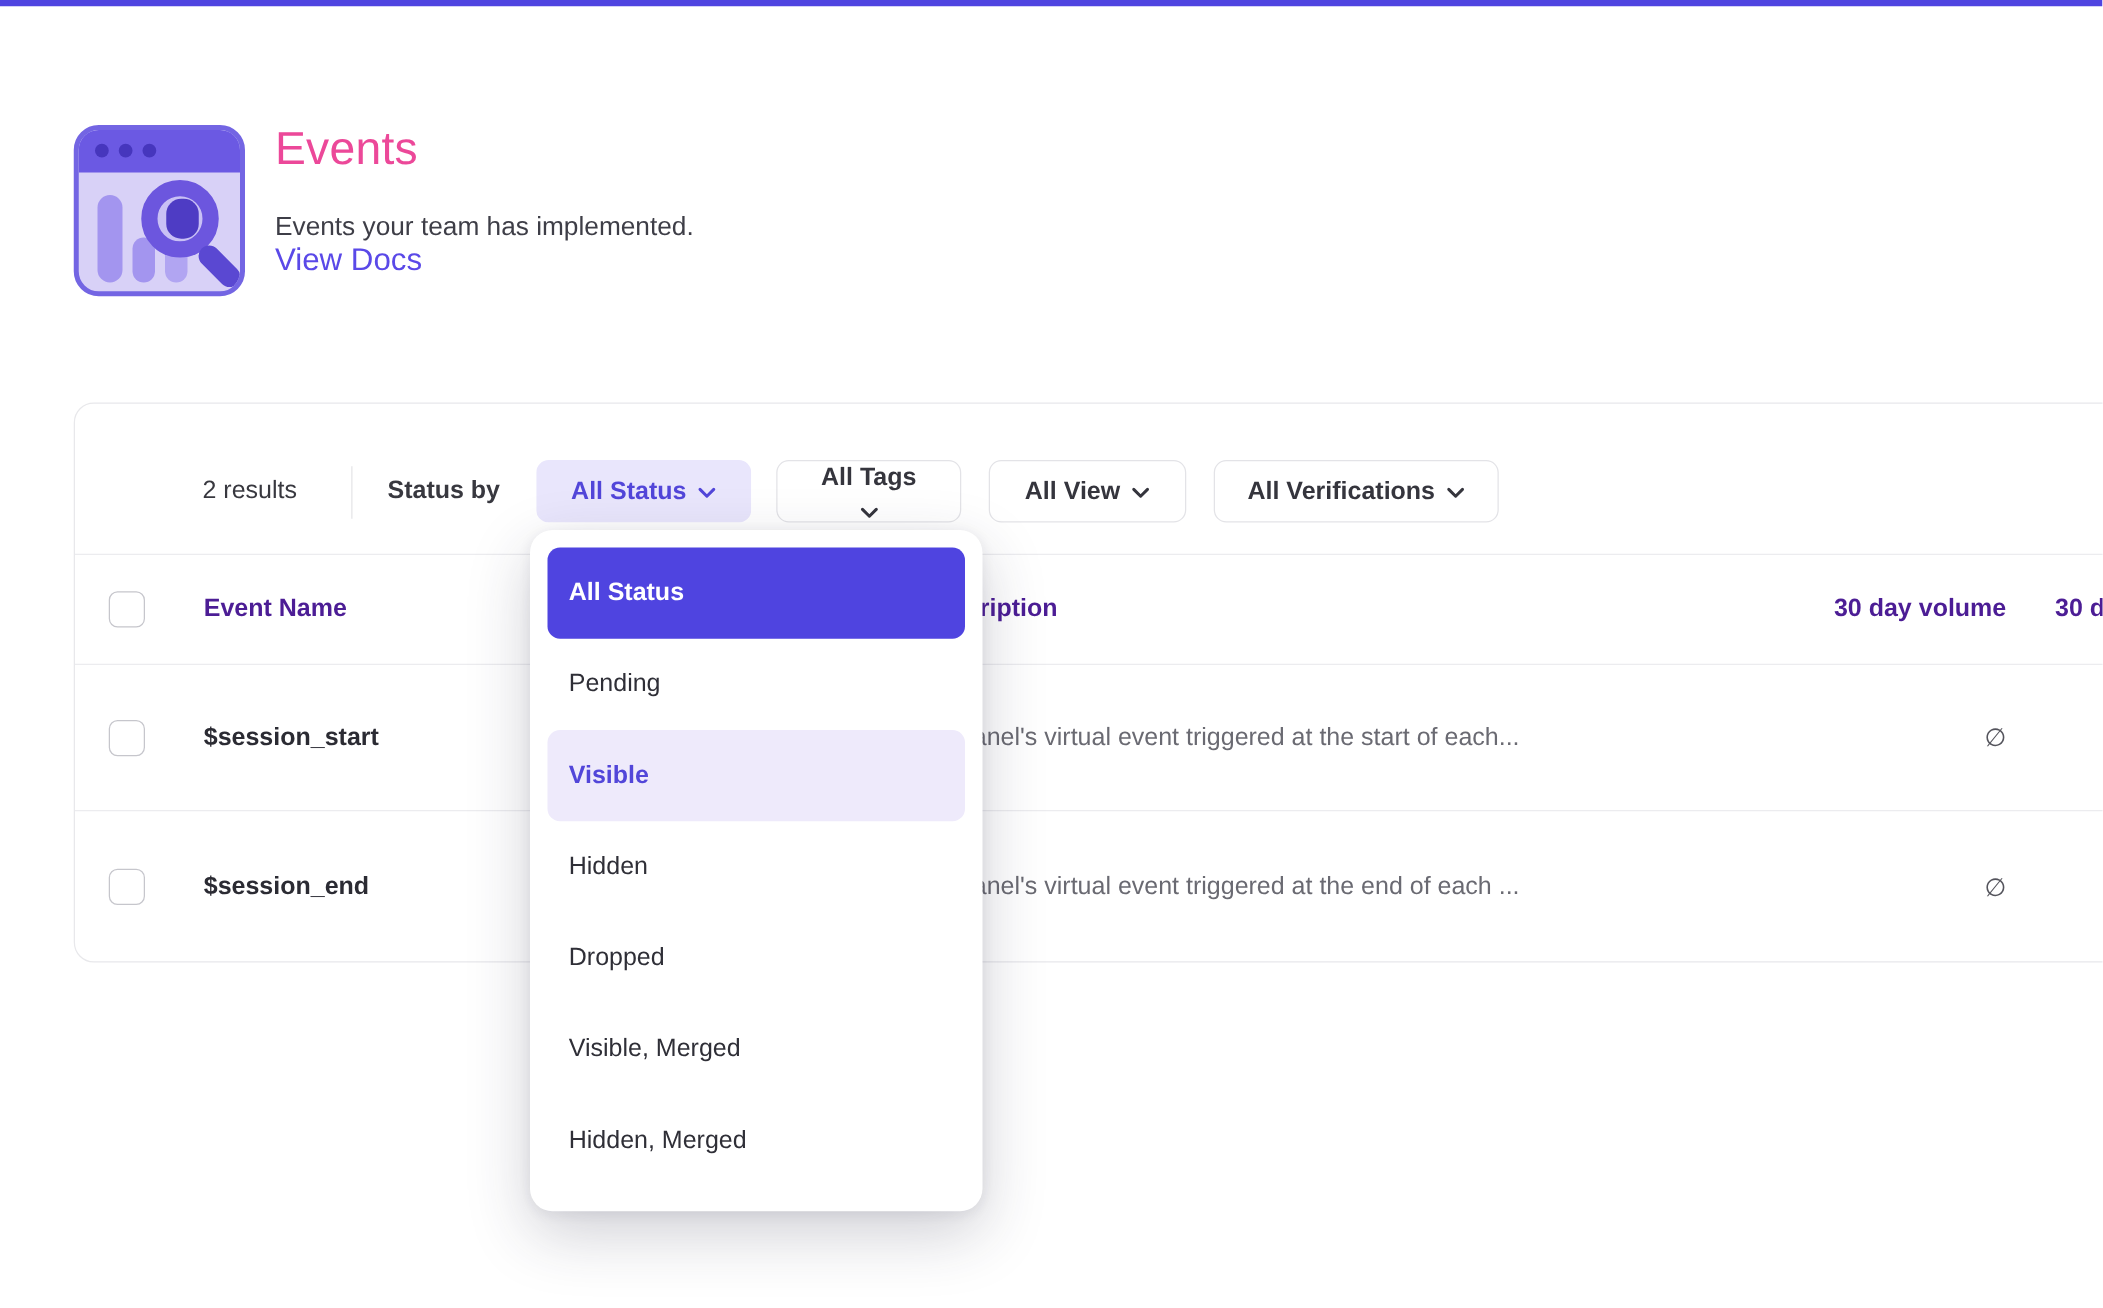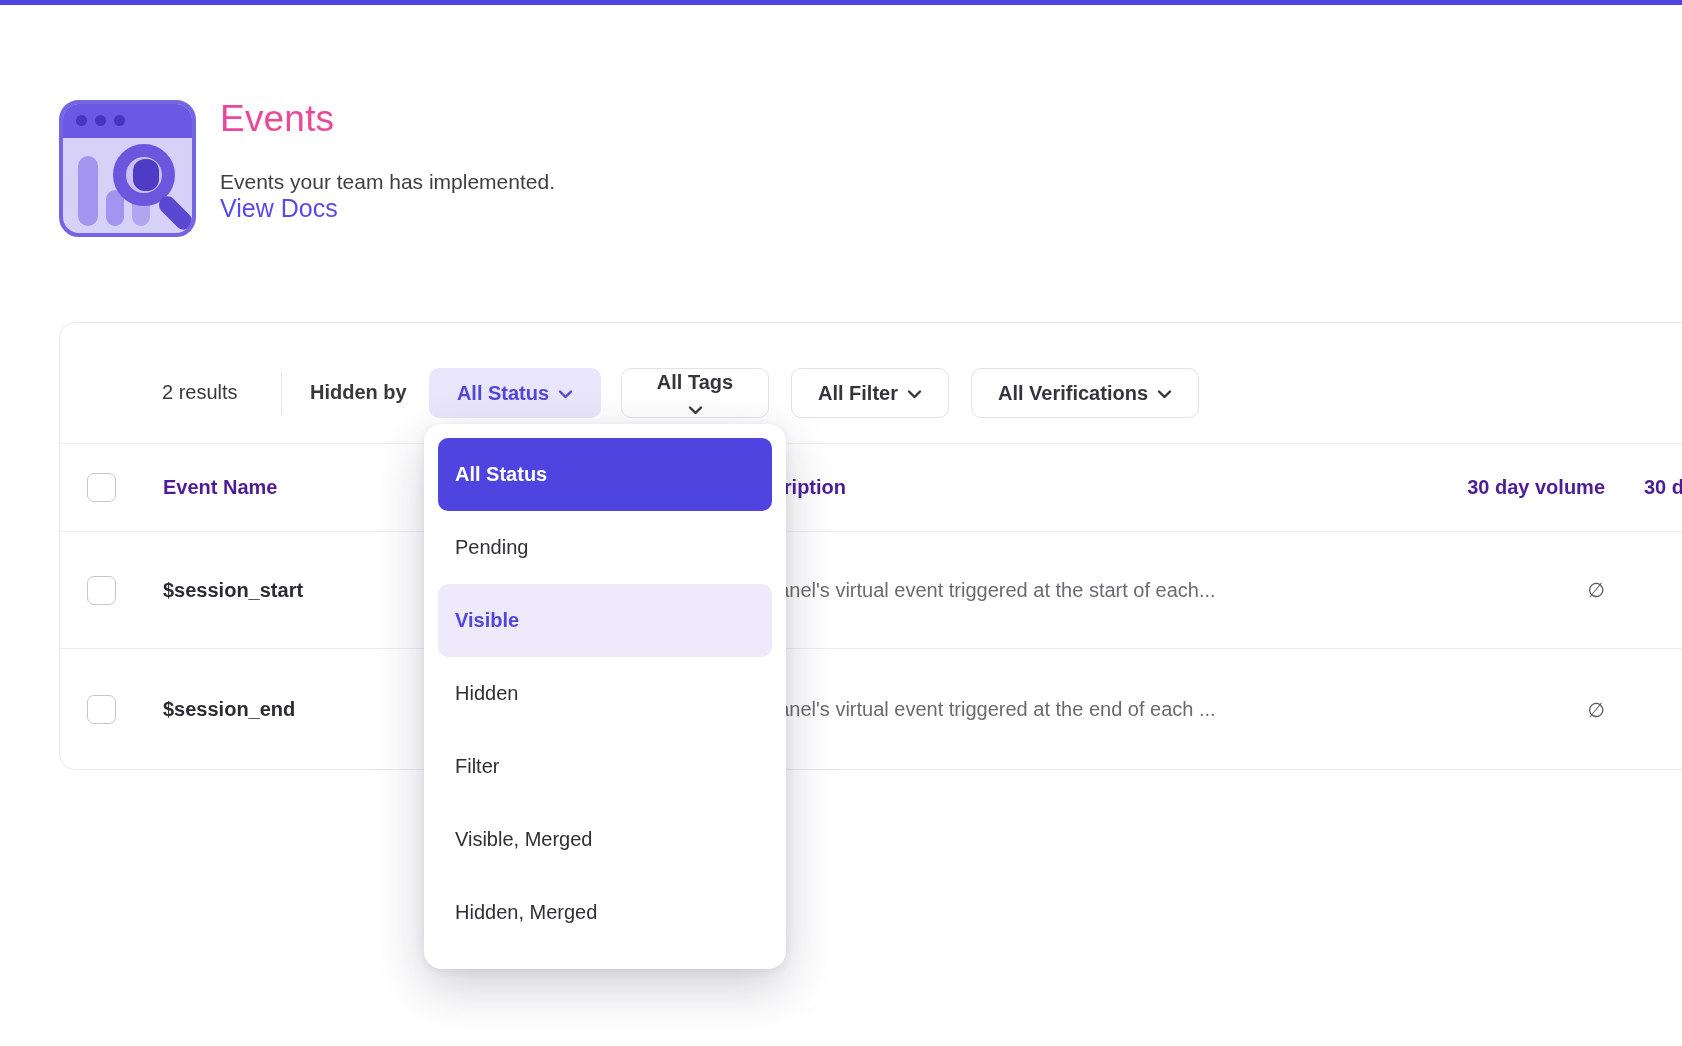--- a/index.html
+++ b/index.html
@@ -102,36 +102,36 @@
 </div>
 <h1 class="page-title">Events</h1>
 <div class="page-subtitle">Events your team has implemented.</div>
 <a class="docs-link">View Docs</a>
 
 <div class="card">
 
   <div class="toolbar">
     <span class="results-count">2 results</span>
     <span class="toolbar-divider"></span>
-    <span class="filter-by">Hidden by</span>
+    <span class="filter-by">Status by</span>
 
     <button class="pill p1 active">
       <span>All Status</span>
       <svg width="15" height="10" viewBox="0 0 15 10">
           <path d="M2 2.5 L7.5 8 L13 2.5" fill="none" stroke="currentColor" stroke-width="2.4" stroke-linecap="round" stroke-linejoin="round"></path>
         </svg>
     </button>
     <button class="pill p2">
       <span>All Tags</span>
       <svg width="15" height="10" viewBox="0 0 15 10">
           <path d="M2 2.5 L7.5 8 L13 2.5" fill="none" stroke="currentColor" stroke-width="2.4" stroke-linecap="round" stroke-linejoin="round"></path>
         </svg>
     </button>
     <button class="pill p3">
-      <span>All Filter</span>
+      <span>All View</span>
       <svg width="15" height="10" viewBox="0 0 15 10">
           <path d="M2 2.5 L7.5 8 L13 2.5" fill="none" stroke="currentColor" stroke-width="2.4" stroke-linecap="round" stroke-linejoin="round"></path>
         </svg>
     </button>
     <button class="pill p4">
       <span>All Verifications</span>
       <svg width="15" height="10" viewBox="0 0 15 10">
           <path d="M2 2.5 L7.5 8 L13 2.5" fill="none" stroke="currentColor" stroke-width="2.4" stroke-linecap="round" stroke-linejoin="round"></path>
         </svg>
     </button>
@@ -164,16 +164,16 @@
     <span class="cell desc col-desc">Mixpanel's virtual event triggered at the end of each ...</span>
     <span class="cell vol col-vol">∅</span>
   </div>
 </div>
 
 <div class="dropdown">
   <div class="menu-item selected">All Status</div>
   <div class="menu-item">Pending</div>
   <div class="menu-item highlighted">Visible</div>
   <div class="menu-item">Hidden</div>
-  <div class="menu-item">Filter</div>
+  <div class="menu-item">Dropped</div>
   <div class="menu-item">Visible, Merged</div>
   <div class="menu-item">Hidden, Merged</div>
 </div>
 
 </body></html>

